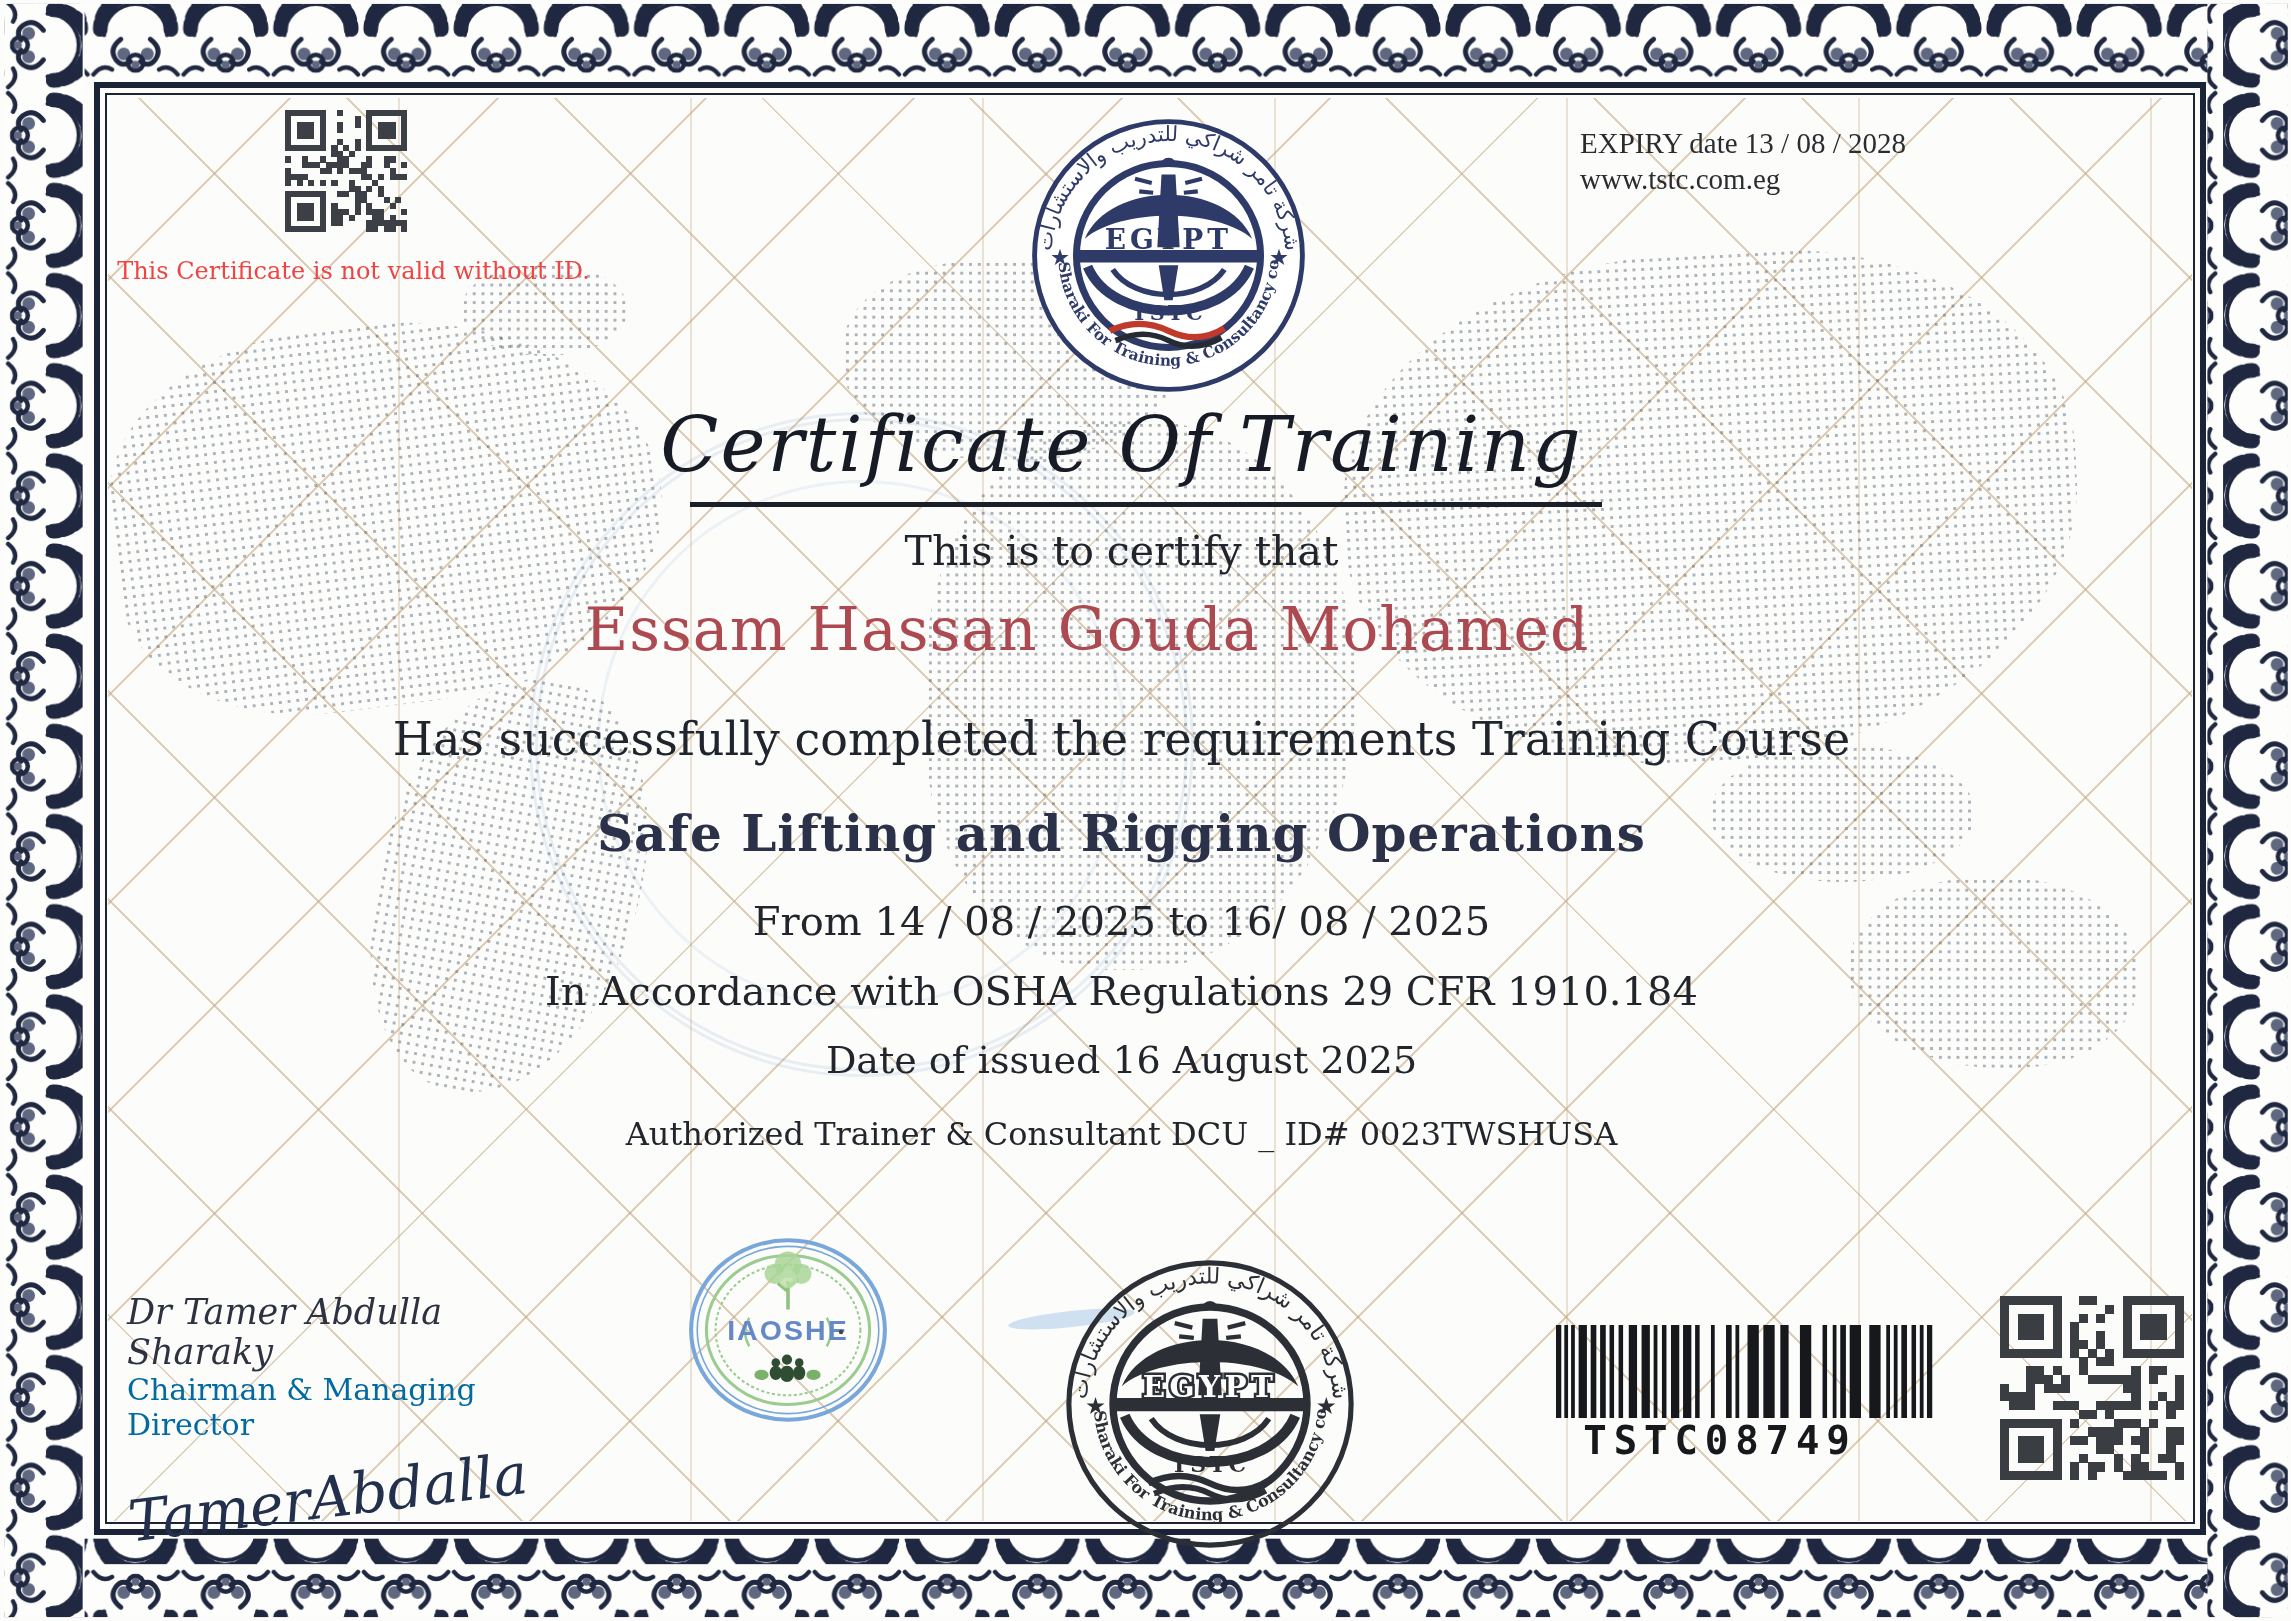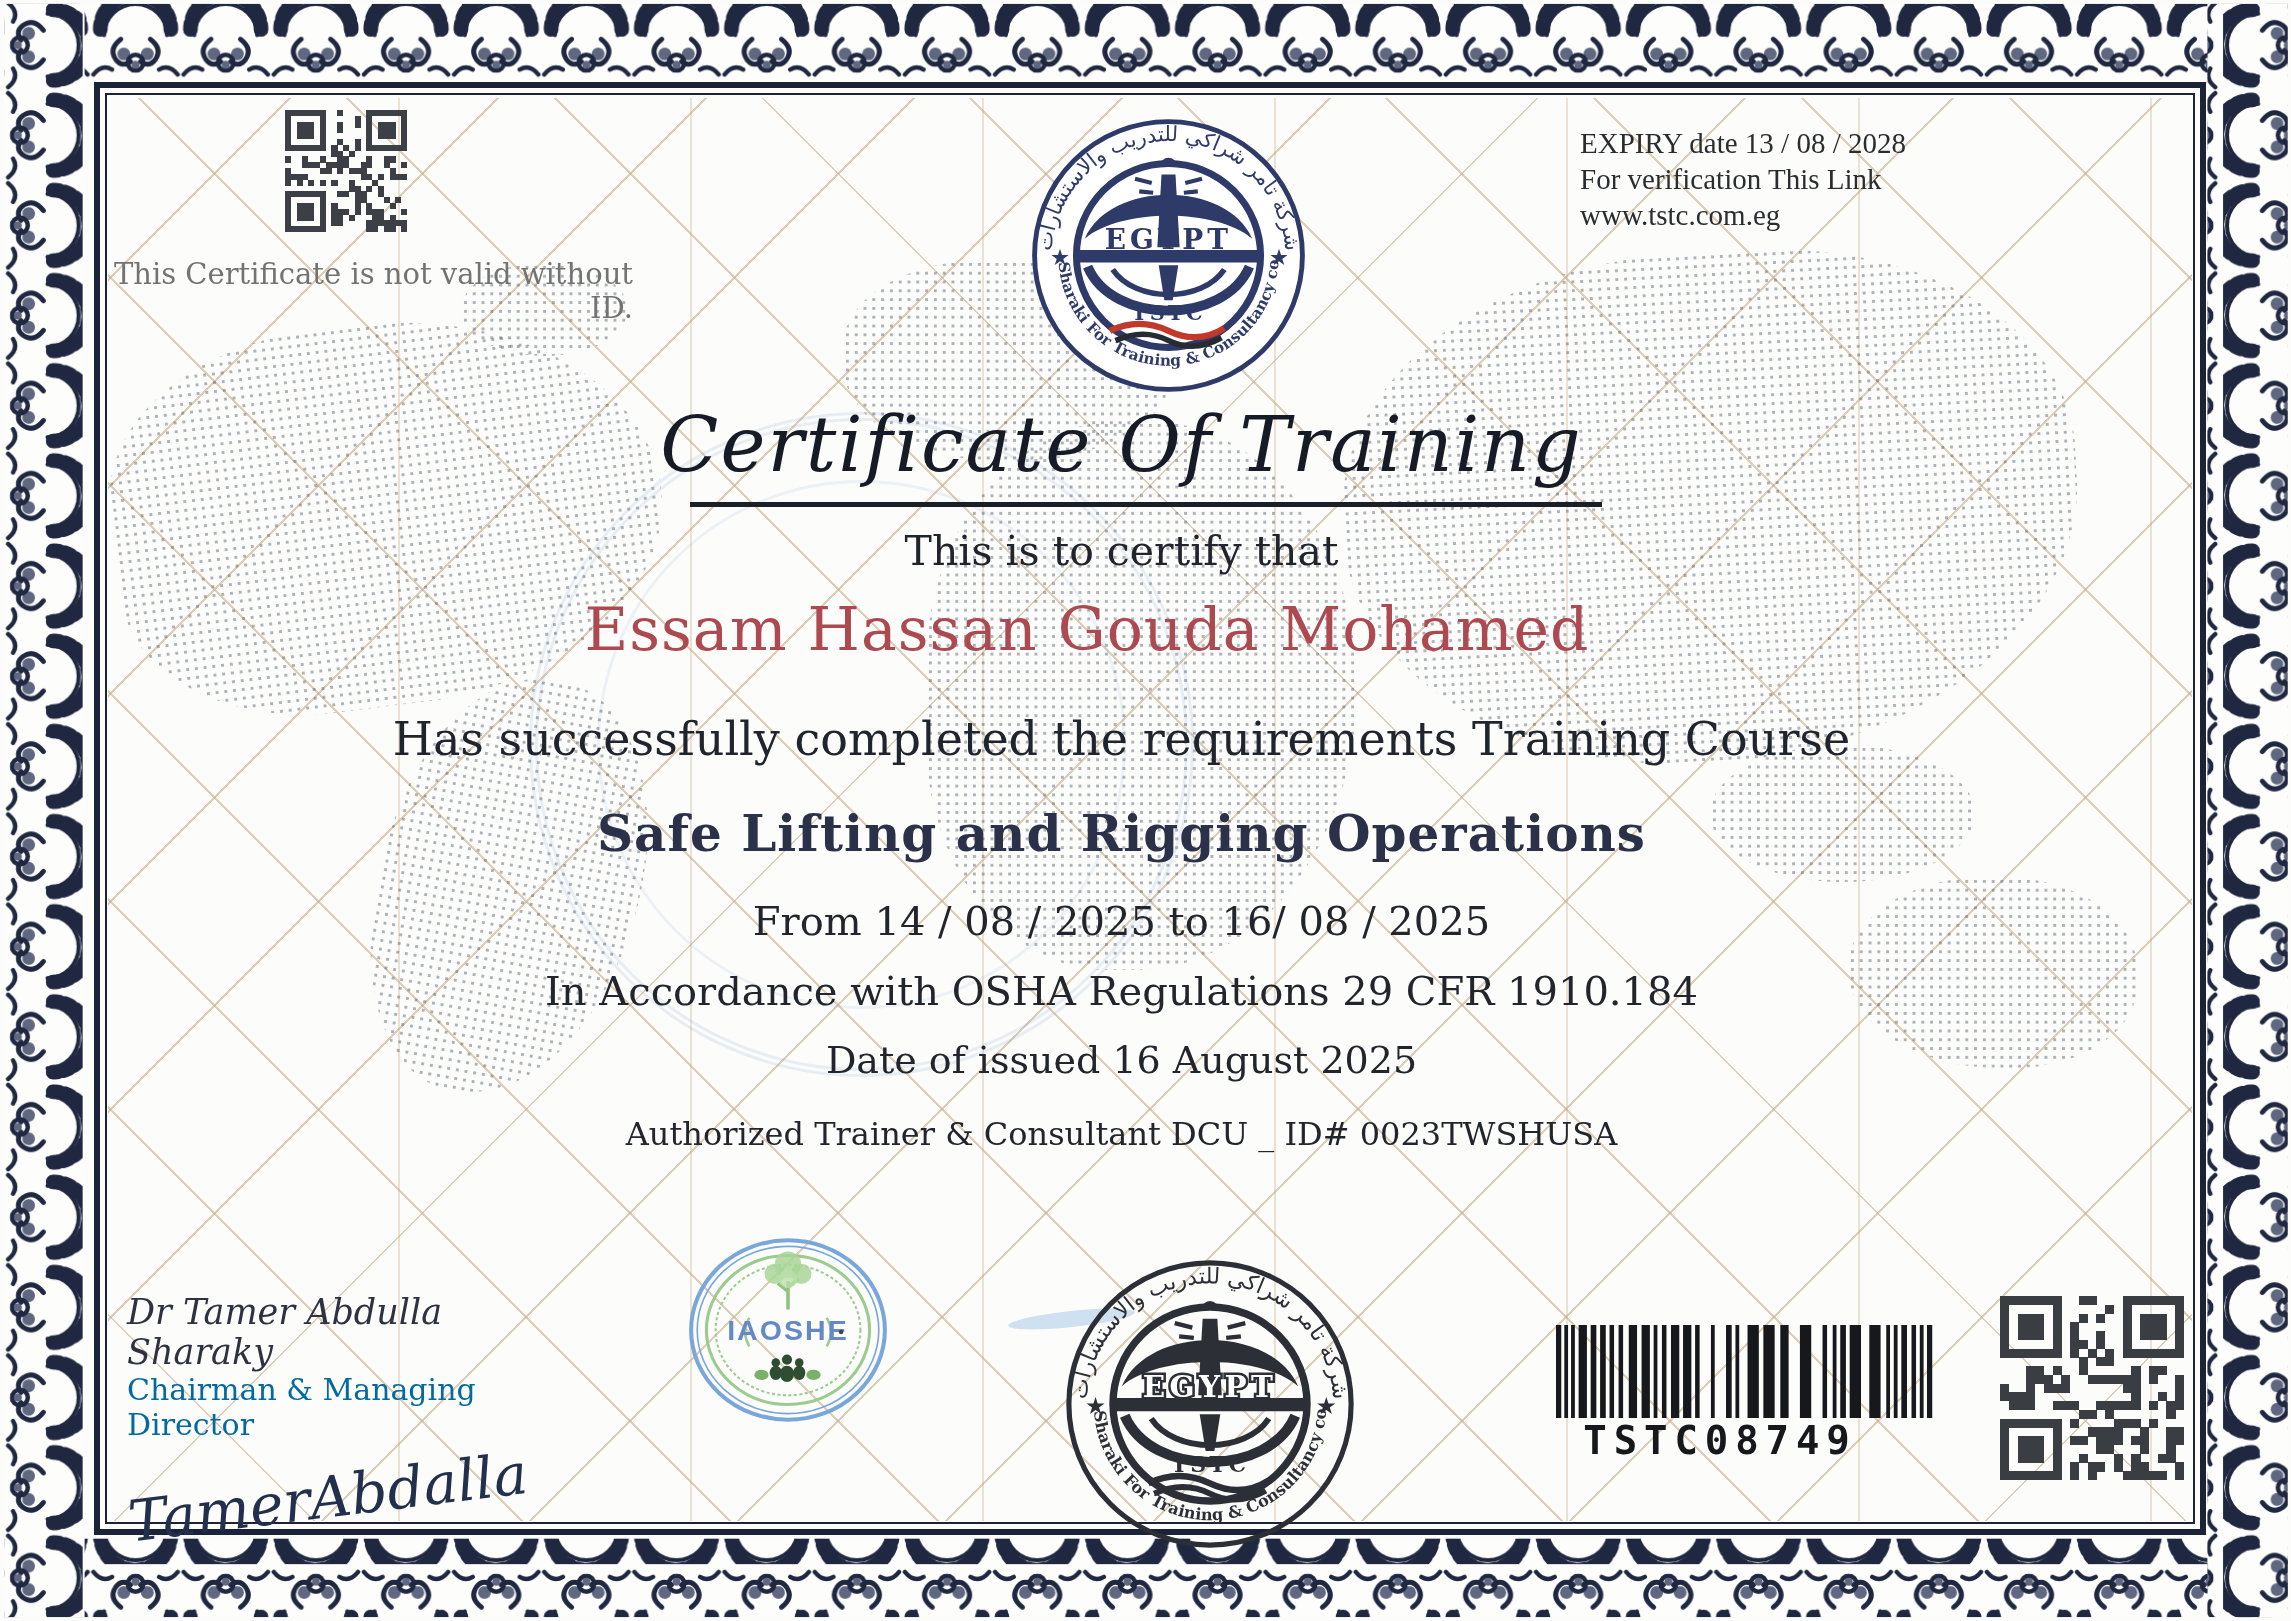--- a/index.html
+++ b/index.html
@@ -19,21 +19,21 @@
   .dots{position:absolute;z-index:3;opacity:.75;
     background-image:radial-gradient(circle, rgba(82,92,112,.62) 1.7px, rgba(0,0,0,0) 1.8px);
     background-size:8.8px 8.8px;}
   
   .watermark{position:absolute;left:529px;top:412px;width:647px;height:647px;border-radius:50%;
     border:9.8px double rgba(125,155,205,.16);z-index:2;}
   .watermark .inner{position:absolute;inset:59px;border-radius:50%;border:3.9px solid rgba(125,155,205,.12);}
   .smudge{position:absolute;left:1008px;top:1311px;width:127px;height:15.7px;background:rgba(140,180,225,.4);
     border-radius:50%;transform:rotate(-6deg);z-index:3;}
   .cline{position:absolute;left:0;width:2292px;text-align:center;z-index:5;transform:translateX(-24.5px);}
-  .notice-en{font-size:29px;color:#737373;text-align:right;}
+  .notice-en{font-size:24px;color:#ef4444;}
   .notice-ar{font-size:26.5px;font-weight:bold;color:#c34650;font-family:"DejaVu Sans","Liberation Sans",sans-serif;}
   .topright{font-family:Liberation Serif, serif;font-size:29px;line-height:36px;color:#2b2c30;}
   .title{font-size:76px;font-style:italic;color:#171b26;letter-spacing:2px;}
   .rule{height:4.9px;background:#1b1f2a;}
   .certify{font-size:41px;color:#22242c;}
   .name{font-size:60px;color:#ad4950;letter-spacing:1px;}
   .completed{font-size:46px;color:#20242c;}
   .course{font-size:50px;font-weight:bold;color:#2a3148;letter-spacing:1px;}
   .dates{font-size:40px;color:#23252d;}
   .accordance{font-size:40px;color:#23252d;}
@@ -345,21 +345,20 @@
       <polygon points="93,107 107,107 103,132 97,132" fill="var(--ink)"></polygon>
       <text x="100" y="95" text-anchor="middle" font-size="20" font-weight="bold" fill="var(--ink)" letter-spacing="3">EGYPT</text>
       <text x="100" y="146" text-anchor="middle" font-size="15" font-weight="bold" fill="var(--ink)" letter-spacing="2">TSTC</text>
       <path d="M58,154 q21,-10 42,0 t40,-2" stroke="var(--wave1)" stroke-width="4.5" fill="none"></path>
       <path d="M62,161 q20,-9 38,0 t38,-2" stroke="var(--wave2)" stroke-width="4" fill="none"></path>
     </svg>
   </div>
 
   <div class="abs topright" style="left:1580px;top:125px;width:588px;z-index:5">
     <div>EXPIRY date  13 / 08 / 2028</div>
-    <div>For verification This Link</div>
     <div>www.tstc.com.eg</div>
   </div>
 
   <div class="cline title" style="top:400px">Certificate Of Training</div>
   <div class="abs rule" style="left:690px;top:502px;width:912px;z-index:5"></div>
   <div class="cline certify" style="top:527px">This is to certify that</div>
   <div class="cline name" style="top:594px;transform:translateX(-59px)">Essam Hassan Gouda Mohamed</div>
   <div class="cline completed" style="top:712px">Has successfully completed the requirements Training Course</div>
   <div class="cline course" style="top:804px">Safe Lifting and Rigging Operations</div>
   <div class="cline dates" style="top:898px">From 14 / 08 / 2025  to  16/ 08 / 2025</div>

